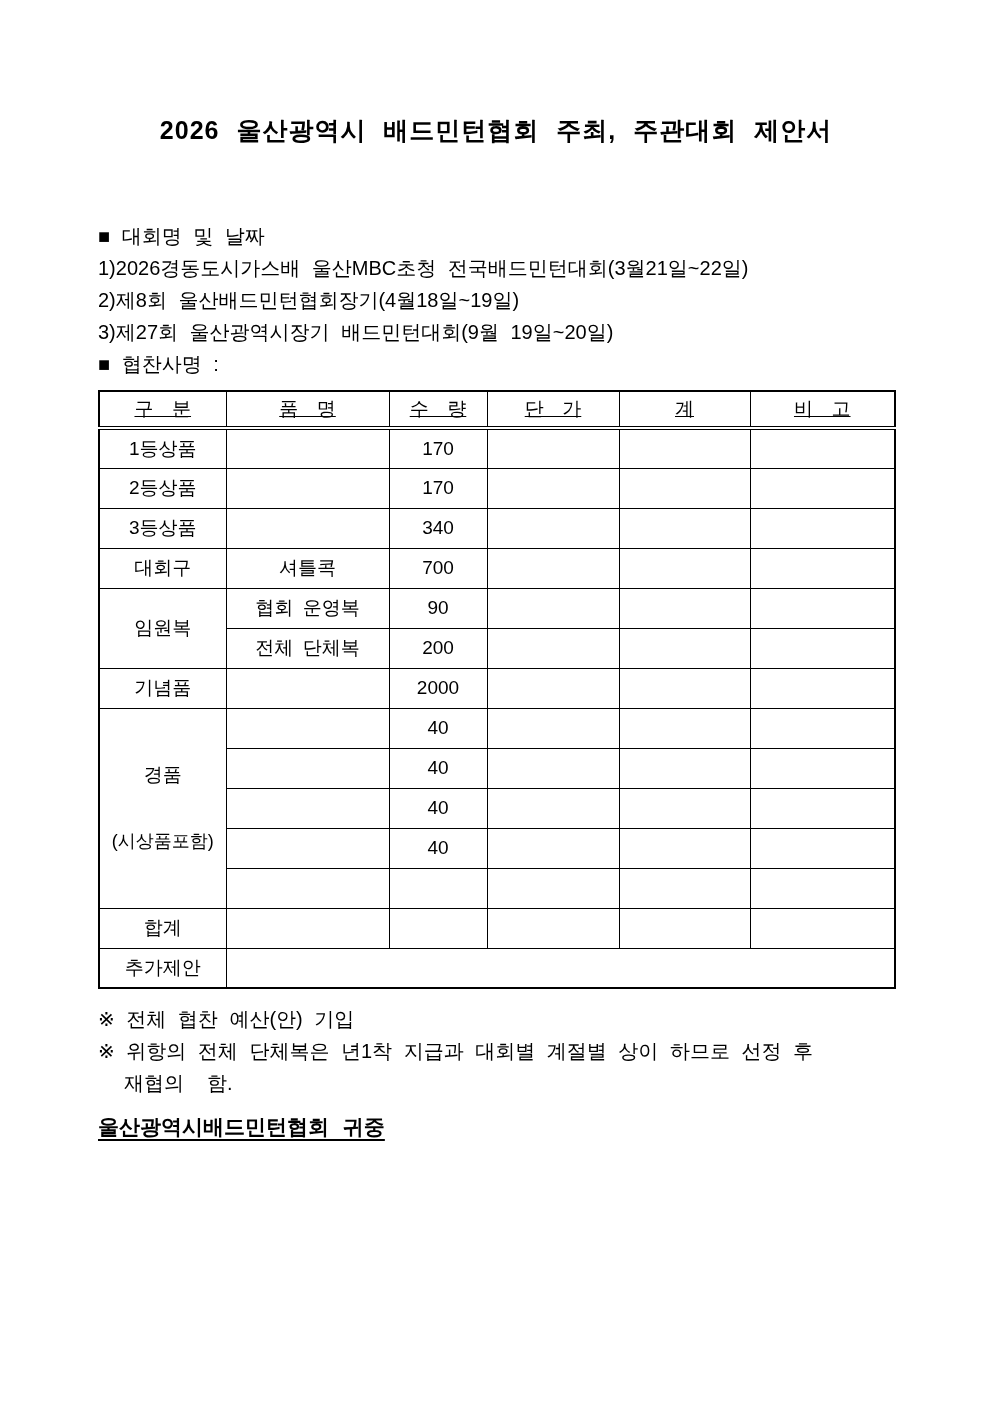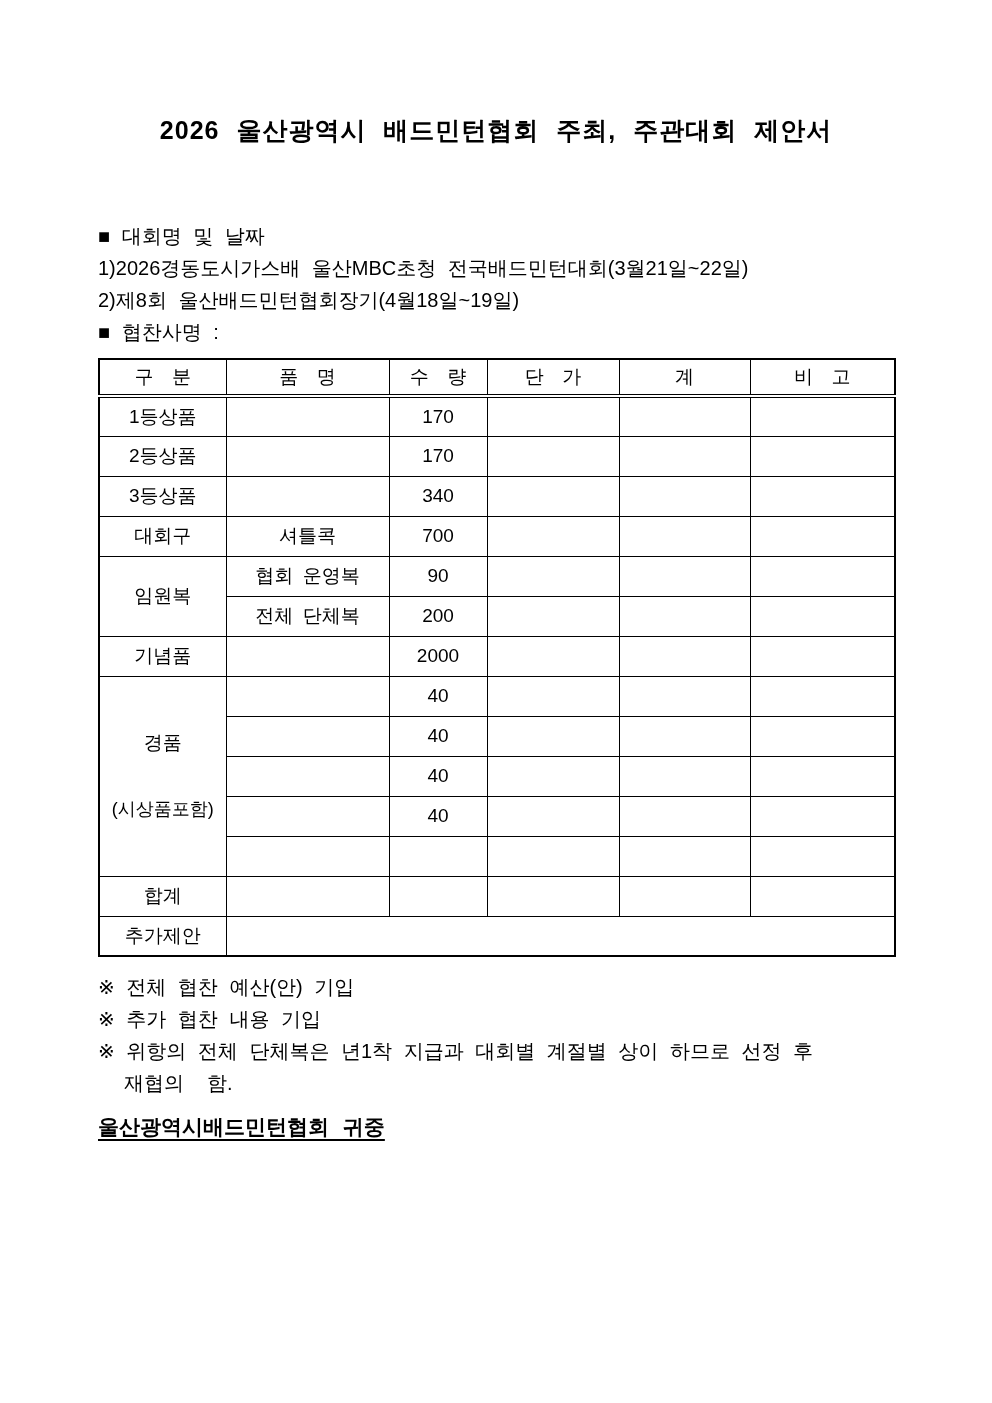--- a/index.html
+++ b/index.html
@@ -48,21 +48,21 @@
   }
   table.sponsor th, table.sponsor td {
     border: 1px solid #000;
     text-align: center;
     vertical-align: middle;
     padding: 0 2px;
     word-spacing: 4px;
     white-space: pre-wrap;
     overflow: hidden;
   }
-  table.sponsor thead tr { height: 37px; }
+  table.sponsor thead tr { height: 37px; text-decoration: underline; }
   table.sponsor thead th {
     font-weight: normal;
     border-bottom: 4px double #000;
   }
   table.sponsor tbody tr { height: 40px; }
   .prize-cell div { line-height: 22px; }
   .prize-cell .sub { font-size: 18px; }
   .notes {
     margin-top: 14px;
     font-size: 20px;
@@ -90,20 +90,21 @@
 
 <div class="page">
   <div class="content">
 
     <h1 class="doc-title">2026 울산광역시 배드민턴협회 주최, 주관대회 제안서</h1>
 
     <div class="intro">
       <div class="line heading">■ 대회명 및 날짜</div>
       <div class="line">1)2026경동도시가스배 울산MBC초청 전국배드민턴대회(3월21일~22일)</div>
       <div class="line">2)제8회 울산배드민턴협회장기(4월18일~19일)</div>
+      <div class="line">3)제27회 울산광역시장기 배드민턴대회(9월 19일~20일)</div>
       <div class="line heading">■ 협찬사명 :</div>
     </div>
 
     <table class="sponsor">
       <colgroup>
         <col style="width:127px">
         <col style="width:163px">
         <col style="width:98px">
         <col style="width:132px">
         <col style="width:131px">
@@ -224,21 +225,20 @@
         </tr>
         <tr>
           <td>추가제안</td>
           <td colspan="5"></td>
         </tr>
       </tbody>
     </table>
 
     <div class="notes">
       <div class="note">※ 전체 협찬 예산(안) 기입</div>
-      <div class="note">※ 추가 협찬 내용 기입</div>
       <div class="note">※ 위항의 전체 단체복은 년1착 지급과 대회별 계절별 상이 하므로 선정 후</div>
       <div class="note cont">재협의  함.</div>
     </div>
 
     <div class="doc-footer">
       <span>울산광역시배드민턴협회 귀중</span>
     </div>
 
   </div>
 </div>

